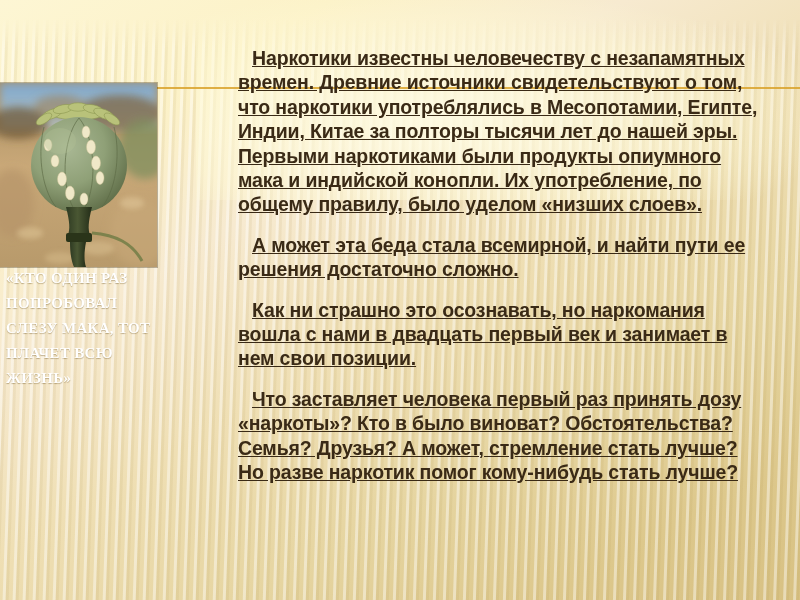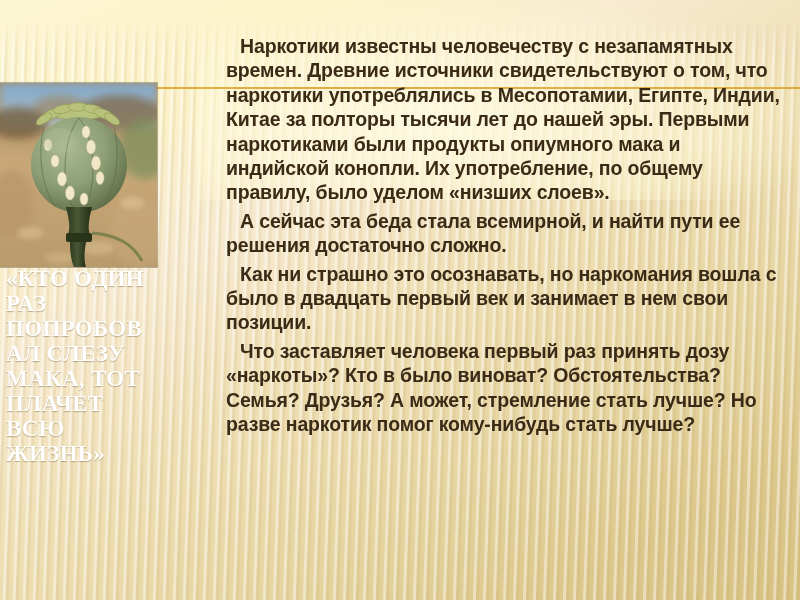--- a/index.html
+++ b/index.html
@@ -79,21 +79,21 @@
   #photo svg { display:block; width:157px; height:184px; }
 
   
   #quote {
     position: absolute;
     left: 6px;
     top: 266px;
     width: 150px;
     font-family: "Liberation Serif", serif;
     font-weight: 700;
-    font-size: 23px;
+    font-size: 15px;
     line-height: 25px;
     letter-spacing: 0.3px;
     color: #ffffff;
     text-transform: uppercase;
     text-shadow: 0 1px 1px rgba(120,95,45,0.45);
     word-break: break-word;
   }
 
   
   #body-copy {
@@ -102,22 +102,23 @@
     top: 30px;
     width: 562px;
     color: #3a2a16;
     font-family: "Liberation Sans", sans-serif;
     font-weight: 700;
     font-size: 19.5px;
     line-height: 24.4px;
     letter-spacing: -0.15px;
   }
   #body-copy p {
-    margin: 4px;
+    margin: 16px;
     text-indent: 14px;
+    text-decoration: underline;
   }
 </style>
 </head>
 <body>
 
 <div id="slide">
 
   <div id="stripes"></div>
   <div id="glow"></div>
 
@@ -206,18 +207,18 @@
       <rect x="66" y="150" width="26" height="9" rx="2" fill="#2a3419"></rect>
       <path d="M70 159 C 70 172, 72 180, 74 184 L 86 184 C 84 178, 84 170, 86 159 Z" fill="url(#stemg)"></path>
       <path d="M92 150 C 116 152, 132 160, 142 178" stroke="#6d7a44" stroke-width="3" fill="none" opacity="0.8"></path>
     </svg>
   </div>
 
   <div id="quote">«Кто один раз попробовал слезу мака, тот плачет всю жизнь»</div>
 
   <div id="body-copy">
     <p>Наркотики известны человечеству с незапамятных времен. Древние источники свидетельствуют о том, что наркотики употреблялись в Месопотамии, Египте, Индии, Китае за полторы тысячи лет до нашей эры. Первыми наркотиками были продукты опиумного мака и индийской конопли. Их употребление, по общему правилу, было уделом «низших слоев».</p>
-    <p>А сейчас эта беда стала всемирной, и найти пути ее решения достаточно сложно.</p>
-    <p>Как ни страшно это осознавать, но наркомания вошла с было в двадцать первый век и занимает в нем свои позиции.</p>
+    <p>А может эта беда стала всемирной, и найти пути ее решения достаточно сложно.</p>
+    <p>Как ни страшно это осознавать, но наркомания вошла с нами в двадцать первый век и занимает в нем свои позиции.</p>
     <p>Что заставляет человека первый раз принять дозу «наркоты»? Кто в было виноват? Обстоятельства? Семья? Друзья? А может, стремление стать лучше? Но разве наркотик помог кому-нибудь стать лучше?</p>
   </div>
 
 </div>
 
 </body></html>

